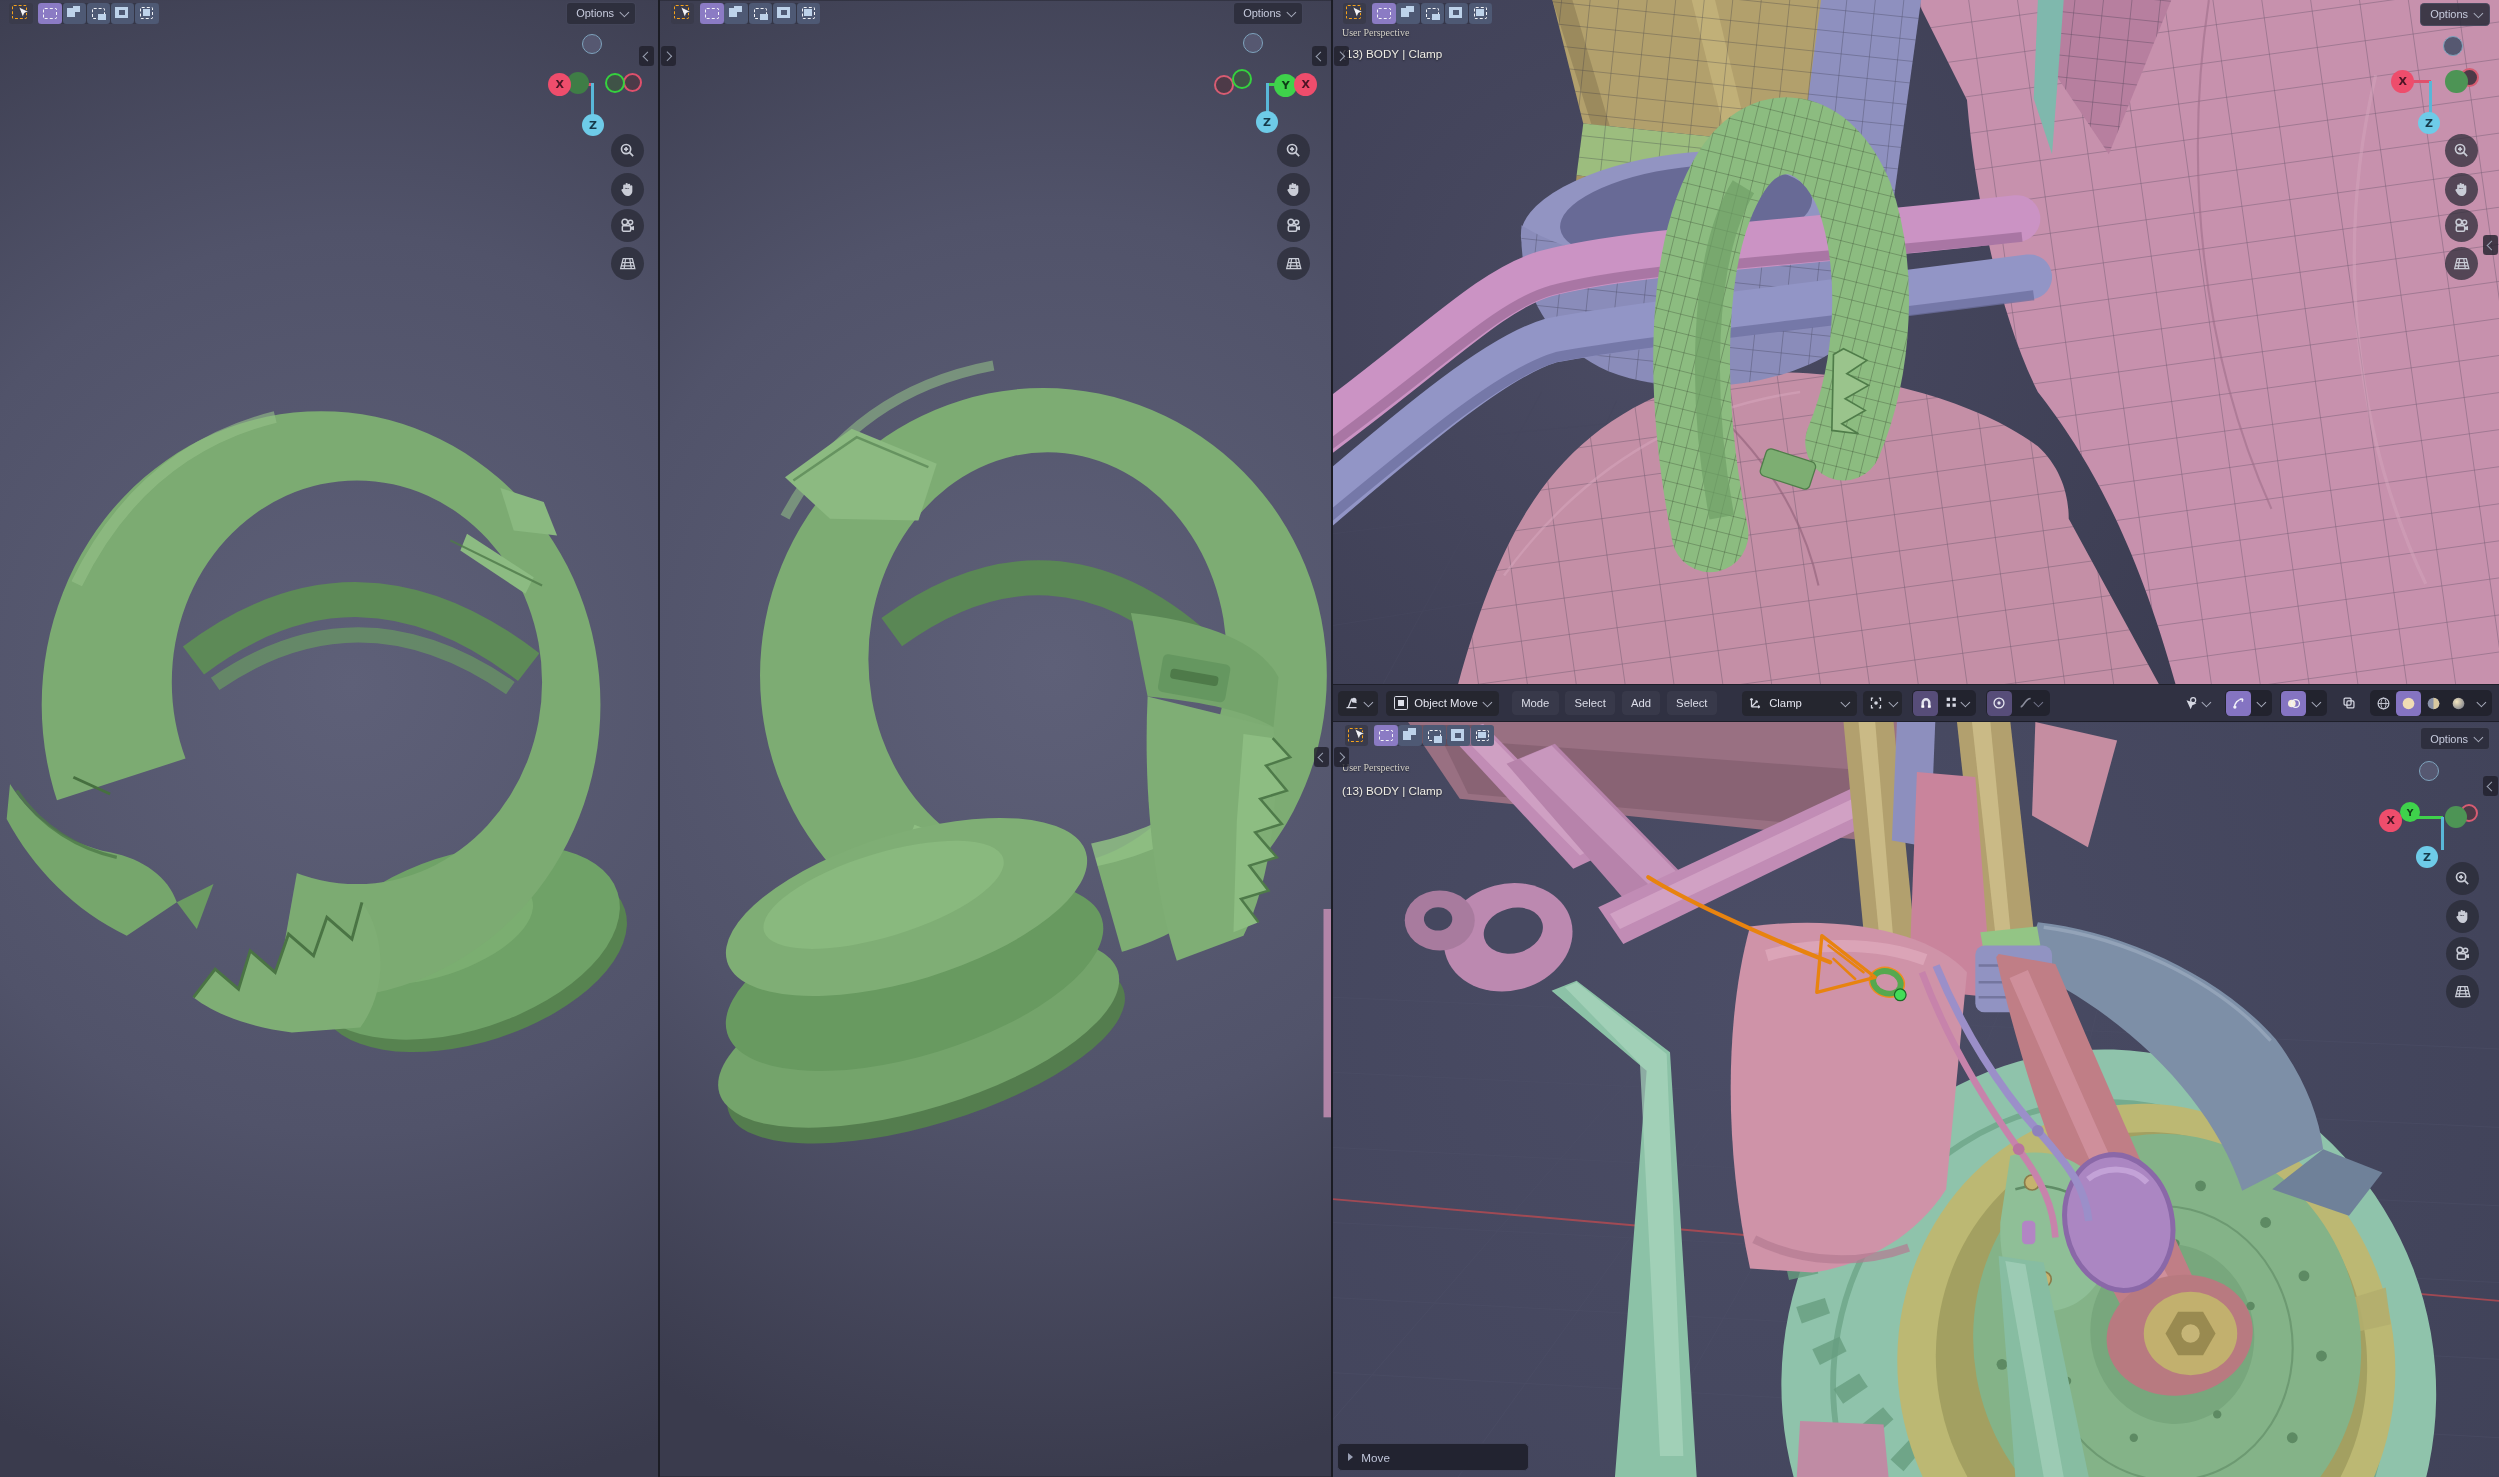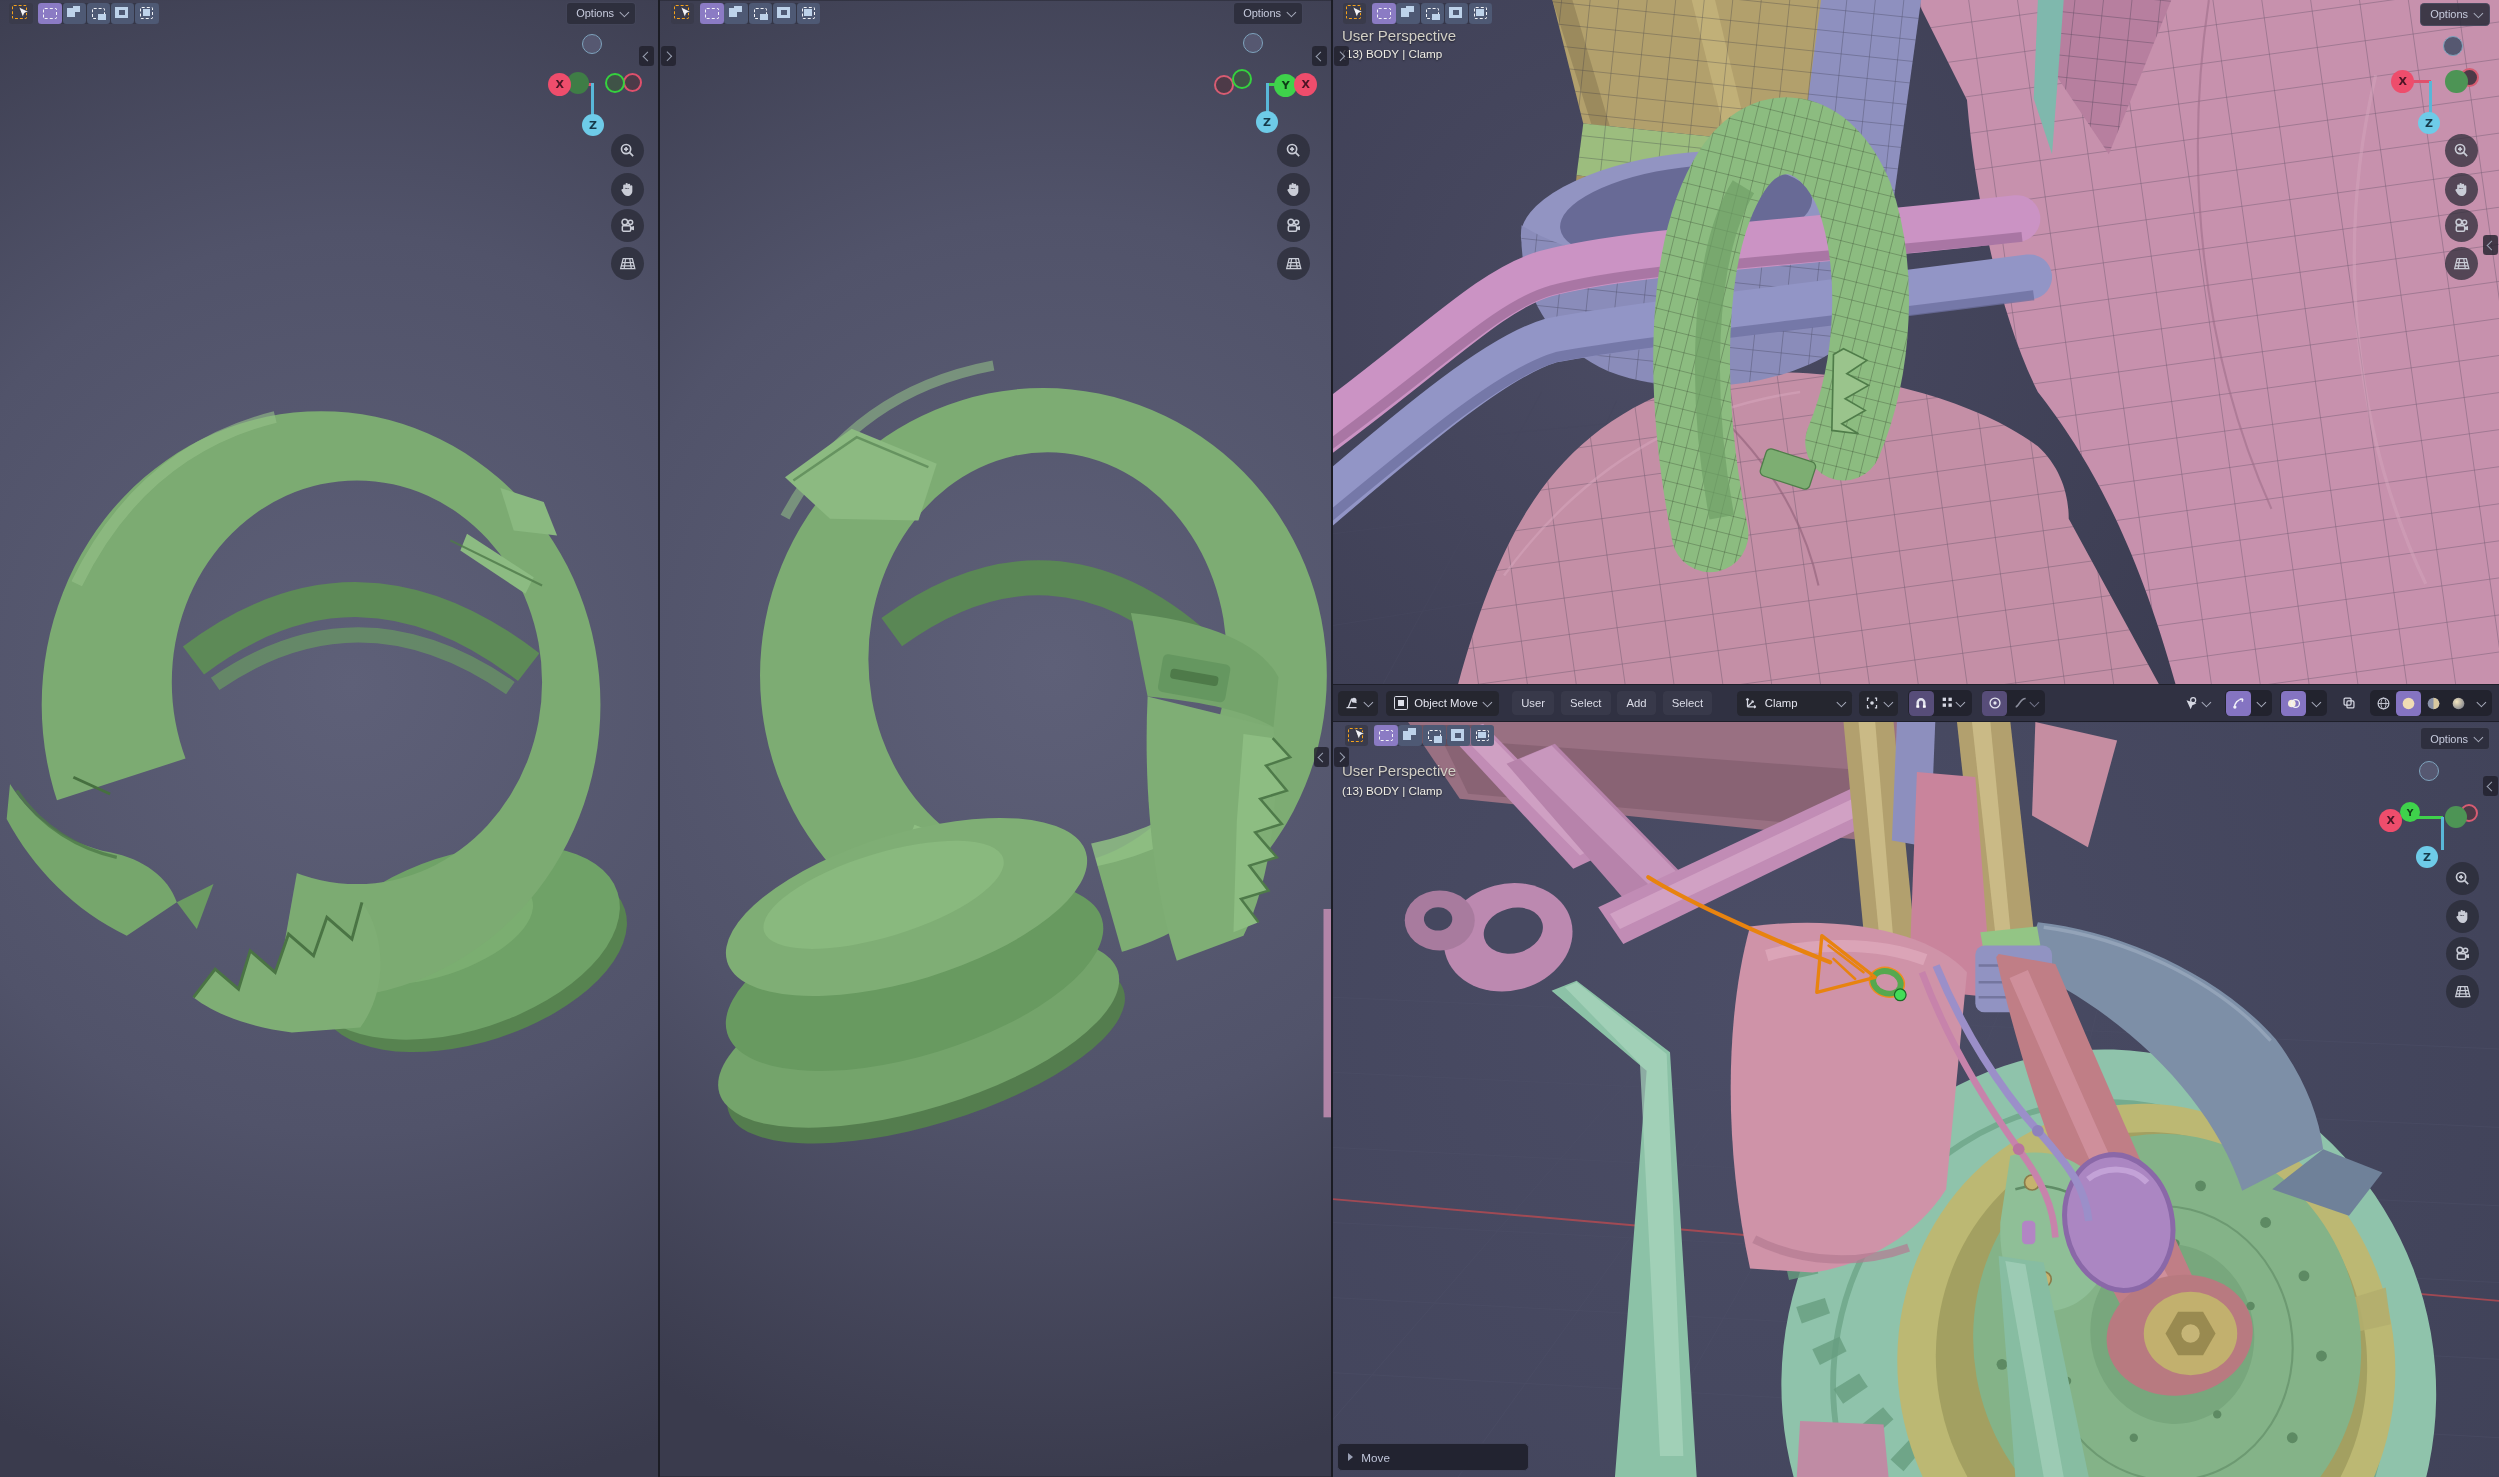--- a/index.html
+++ b/index.html
@@ -12,21 +12,21 @@
   .tilegrp{display:flex;gap:0.8px;background:rgba(30,31,42,.35);border-radius:4.2px;}
   .tile{width:23.4px;height:21px;border-radius:3.3px;display:flex;align-items:center;justify-content:center;position:relative;background:#4e5974;}
   .tile.tweak{background:#3a3b4b;}
   .tile.active{background:#8b7bc4;}
   .dash{width:13.3px;height:11px;border:1.3px dashed #f2f3f7;border-radius:1.7px;box-sizing:border-box;}
   .tile.tweak .dash{border-color:#f5a21b;width:15px;height:14px;position:absolute;left:3.3px;top:2.5px;}
   .cursor-a{position:absolute;left:7.5px;top:3.3px;}
   .blk{position:absolute;background:#bdd2ea;}
   
   .ovl{position:absolute;z-index:25;text-shadow:0 0.8px 1.7px rgba(0,0,0,.55);white-space:nowrap;}
-  .ovl.l1{font-size:15px;color:#d2cfc6;}
+  .ovl.l1{font-size:10px;color:#d2cfc6;font-family:Liberation Serif, serif;}
   .ovl.l2{font-size:11.7px;color:#eeece4;}
   
   .opts{position:absolute;height:21px;padding:0 7.5px 0 9.2px;background:rgba(43,44,58,.88);border:0.8px solid rgba(96,98,122,.45);
         border-radius:4.2px;color:#c7cbdd;font-size:11px;display:flex;align-items:center;gap:6.7px;z-index:30;}
   .chev{width:5.8px;height:5.8px;border-right:1.4px solid #a9adbd;border-bottom:1.4px solid #a9adbd;transform:rotate(45deg) translate(-0.8px,-0.8px);}
   .chev.dim{border-color:#73758a;}
   
   .navbtn{position:absolute;width:33px;height:33px;border-radius:50%;background:rgba(40,41,53,.72);display:flex;align-items:center;justify-content:center;z-index:30;}
   .navbtn svg{position:static;}
   .camdot{position:absolute;width:20px;height:20px;border-radius:50%;background:#565871;border:1.7px solid #7ea3bd;box-sizing:border-box;z-index:30;}
@@ -241,21 +241,21 @@
       <span class="chev"></span>
     </div>
     <div class="hbtn" style="margin-left:8.3px;">
       <span style="width:11.7px;height:11.7px;border:1.3px solid #dcdee8;border-radius:1.7px;display:inline-flex;align-items:center;justify-content:center;">
         <span style="width:5.8px;height:5.8px;background:#dcdee8;display:block;"></span>
       </span>
       <span>Object Move</span>
       <span class="chev"></span>
     </div>
     <div class="hmenu" style="margin-left:13.3px;">
-        <span>User</span>
+        <span>Mode</span>
       </div>
     <div class="hmenu" style="margin-left:6.7px;">
         <span>Select</span>
       </div>
     <div class="hmenu" style="margin-left:6.7px;">
         <span>Add</span>
       </div>
     <div class="hmenu" style="margin-left:6.7px;">
         <span>Select</span>
       </div>

